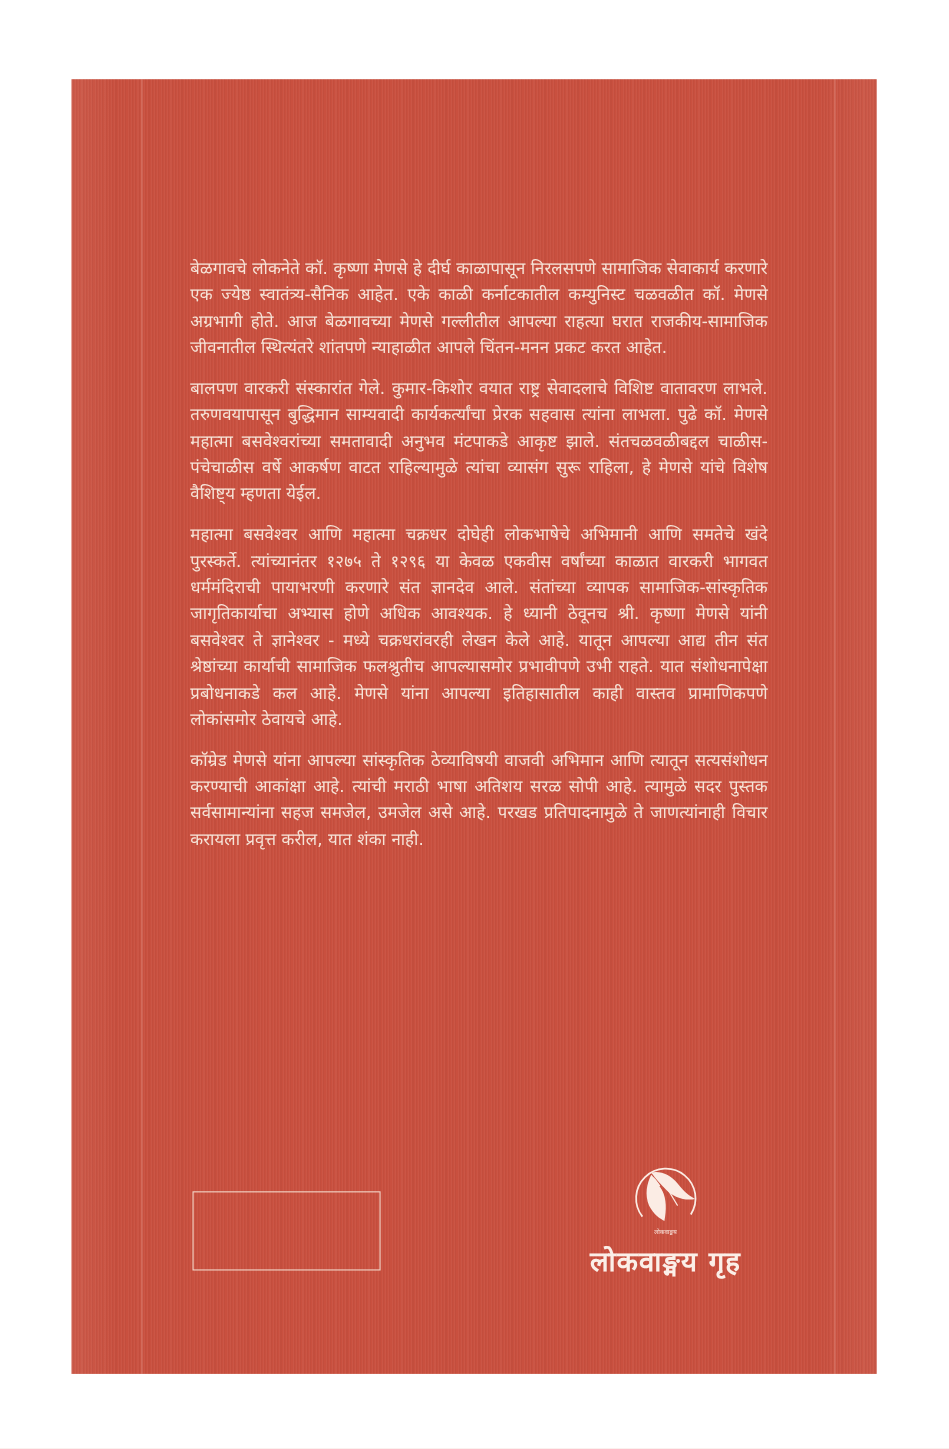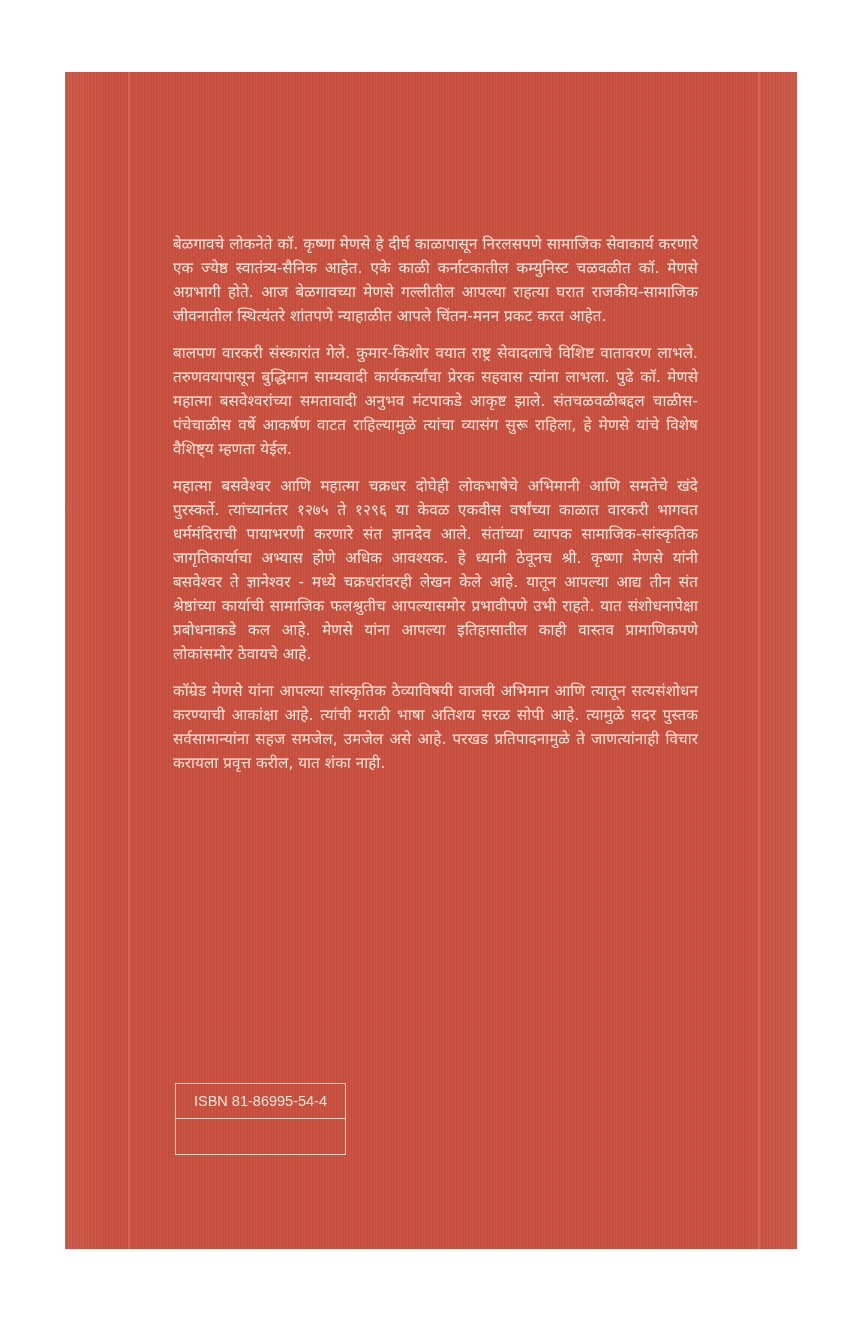--- a/index.html
+++ b/index.html
@@ -109,16 +109,31 @@
   <div class="fold-line fold-right"></div>
 
   <div class="blurb">
     <p>बेळगावचे लोकनेते कॉ. कृष्णा मेणसे हे दीर्घ काळापासून निरलसपणे सामाजिक सेवाकार्य करणारे एक ज्येष्ठ स्वातंत्र्य-सैनिक आहेत. एके काळी कर्नाटकातील कम्युनिस्ट चळवळीत कॉ. मेणसे अग्रभागी होते. आज बेळगावच्या मेणसे गल्लीतील आपल्या राहत्या घरात राजकीय-सामाजिक जीवनातील स्थित्यंतरे शांतपणे न्याहाळीत आपले चिंतन-मनन प्रकट करत आहेत.</p>
     <p>बालपण वारकरी संस्कारांत गेले. कुमार-किशोर वयात राष्ट्र सेवादलाचे विशिष्ट वातावरण लाभले. तरुणवयापासून बुद्धिमान साम्यवादी कार्यकर्त्यांचा प्रेरक सहवास त्यांना लाभला. पुढे कॉ. मेणसे महात्मा बसवेश्वरांच्या समतावादी अनुभव मंटपाकडे आकृष्ट झाले. संतचळवळीबद्दल चाळीस-पंचेचाळीस वर्षे आकर्षण वाटत राहिल्यामुळे त्यांचा व्यासंग सुरू राहिला, हे मेणसे यांचे विशेष वैशिष्ट्य म्हणता येईल.</p>
     <p>महात्मा बसवेश्वर आणि महात्मा चक्रधर दोघेही लोकभाषेचे अभिमानी आणि समतेचे खंदे पुरस्कर्ते. त्यांच्यानंतर १२७५ ते १२९६ या केवळ एकवीस वर्षांच्या काळात वारकरी भागवत धर्ममंदिराची पायाभरणी करणारे संत ज्ञानदेव आले. संतांच्या व्यापक सामाजिक-सांस्कृतिक जागृतिकार्याचा अभ्यास होणे अधिक आवश्यक. हे ध्यानी ठेवूनच श्री. कृष्णा मेणसे यांनी बसवेश्वर ते ज्ञानेश्वर - मध्ये चक्रधरांवरही लेखन केले आहे. यातून आपल्या आद्य तीन संत श्रेष्ठांच्या कार्याची सामाजिक फलश्रुतीच आपल्यासमोर प्रभावीपणे उभी राहते. यात संशोधनापेक्षा प्रबोधनाकडे कल आहे. मेणसे यांना आपल्या इतिहासातील काही वास्तव प्रामाणिकपणे लोकांसमोर ठेवायचे आहे.</p>
     <p>कॉम्रेड मेणसे यांना आपल्या सांस्कृतिक ठेव्याविषयी वाजवी अभिमान आणि त्यातून सत्यसंशोधन करण्याची आकांक्षा आहे. त्यांची मराठी भाषा अतिशय सरळ सोपी आहे. त्यामुळे सदर पुस्तक सर्वसामान्यांना सहज समजेल, उमजेल असे आहे. परखड प्रतिपादनामुळे ते जाणत्यांनाही विचार करायला प्रवृत्त करील, यात शंका नाही.</p>
   </div>
 
   <div class="isbn-box">
-    <div class="row top">ISBN 81-86995-54-4</div>
   </div>
 
+  <div class="publisher">
+    <svg class="logo" viewBox="0 0 70 72" xmlns="http://www.w3.org/2000/svg">
+
+      <path d="M14 52 A27 27 0 1 1 58 50" fill="none" stroke="#fbece4" stroke-width="1.6"></path>
+
+      <path d="M22 12 C30 10, 40 14, 46 22 C52 30, 58 34, 62 36 C52 38, 42 34, 36 28 C30 22, 26 18, 22 12 Z" fill="#fbece4"></path>
+
+      <path d="M22 14 C18 22, 16 32, 20 42 C24 50, 30 54, 34 56 C36 46, 36 36, 32 28 C30 22, 26 18, 22 14 Z" fill="#fbece4"></path>
+
+      <path d="M30 24 L44 44" stroke="#c9503f" stroke-width="1.2" fill="none"></path>
+      <path d="M34 22 L46 42" stroke="#fbece4" stroke-width="1" fill="none"></path>
+
+      <text x="35" y="68" text-anchor="middle" font-size="5.5" fill="#fbece4" font-family="DejaVu Sans, sans-serif">लोकवाङ्मय</text>
+    </svg>
+    <div class="name">लोकवाङ्मय गृह</div>
+  </div>
 </div>
 
 </body></html>

